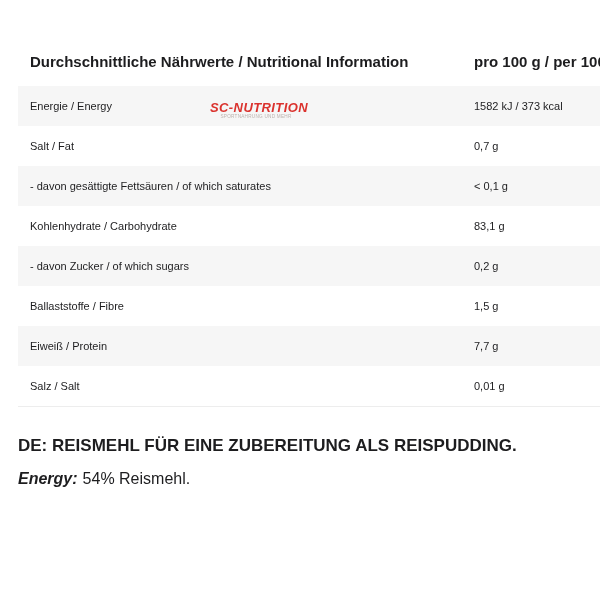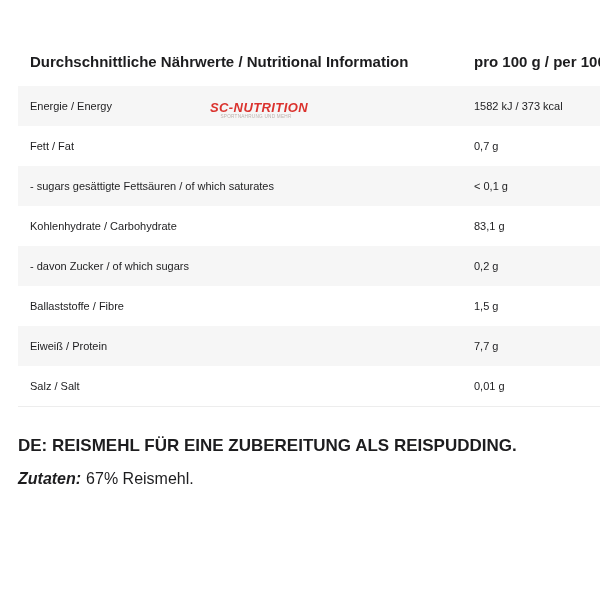--- a/index.html
+++ b/index.html
@@ -87,25 +87,25 @@
         <th class="col-label">Durchschnittliche Nährwerte / Nutritional Information</th>
         <th class="col-value">pro 100 g / per 100 g</th>
       </tr>
     </thead>
     <tbody>
       <tr>
         <td>Energie / Energy</td>
         <td>1582 kJ / 373 kcal</td>
       </tr>
       <tr>
-        <td>Fett / Fat</td>
+        <td>Salt / Fat</td>
         <td>0,7 g</td>
       </tr>
       <tr>
-        <td>- sugars gesättigte Fettsäuren / of which saturates</td>
+        <td>- davon gesättigte Fettsäuren / of which saturates</td>
         <td>&lt; 0,1 g</td>
       </tr>
       <tr>
         <td>Kohlenhydrate / Carbohydrate</td>
         <td>83,1 g</td>
       </tr>
       <tr>
         <td>- davon Zucker / of which sugars</td>
         <td>0,2 g</td>
       </tr>
@@ -119,16 +119,16 @@
       </tr>
       <tr>
         <td>Salz / Salt</td>
         <td>0,01 g</td>
       </tr>
     </tbody>
   </table>
 
   <div class="footer">
     <p class="ing-statement">DE: REISMEHL FÜR EINE ZUBEREITUNG ALS REISPUDDING.</p>
-    <p class="ing-line"><strong class="ing-label">Zutaten:</strong><span>67% Reismehl.</span></p>
+    <p class="ing-line"><strong class="ing-label">Energy:</strong><span>54% Reismehl.</span></p>
   </div>
 
 </div>
 
 </body></html>

